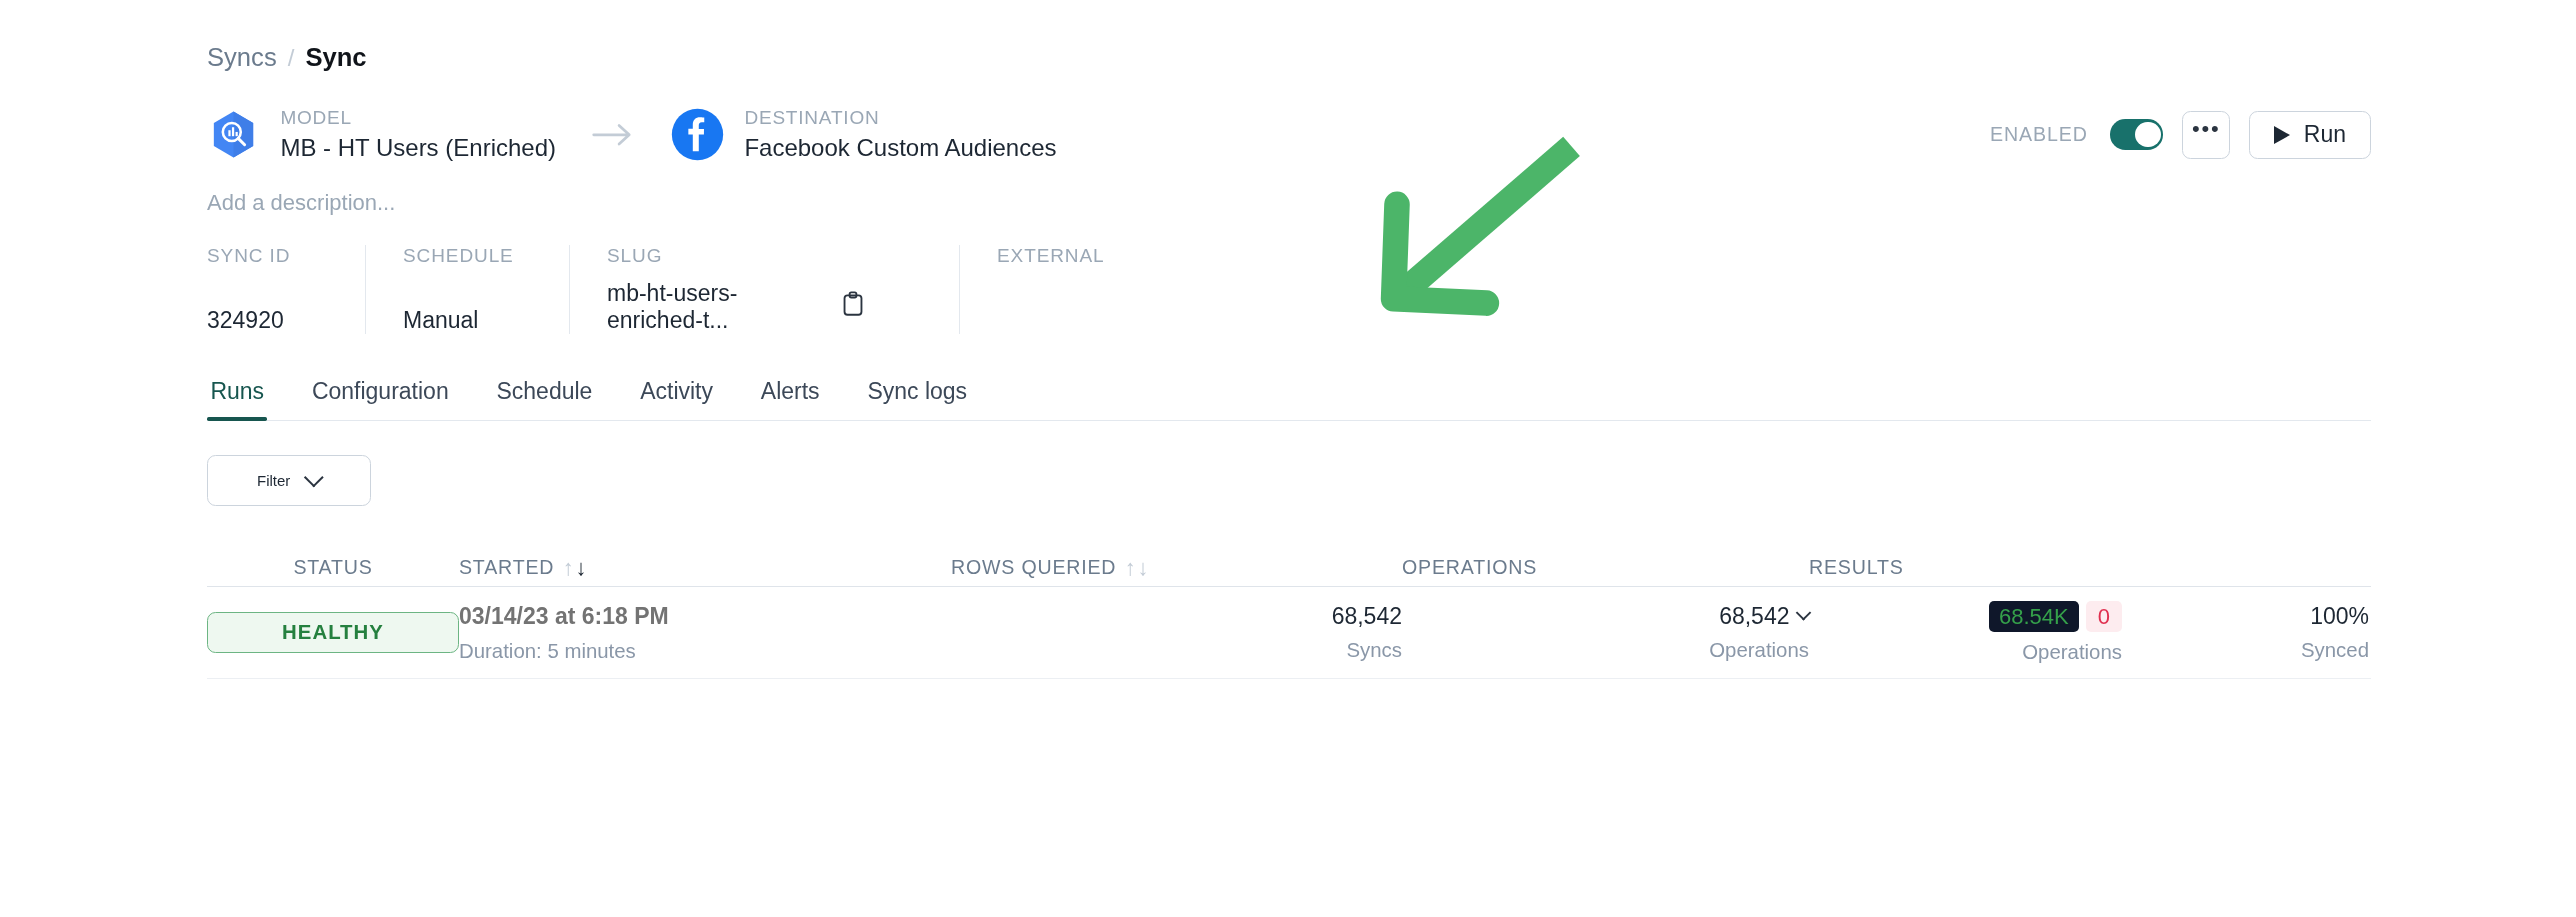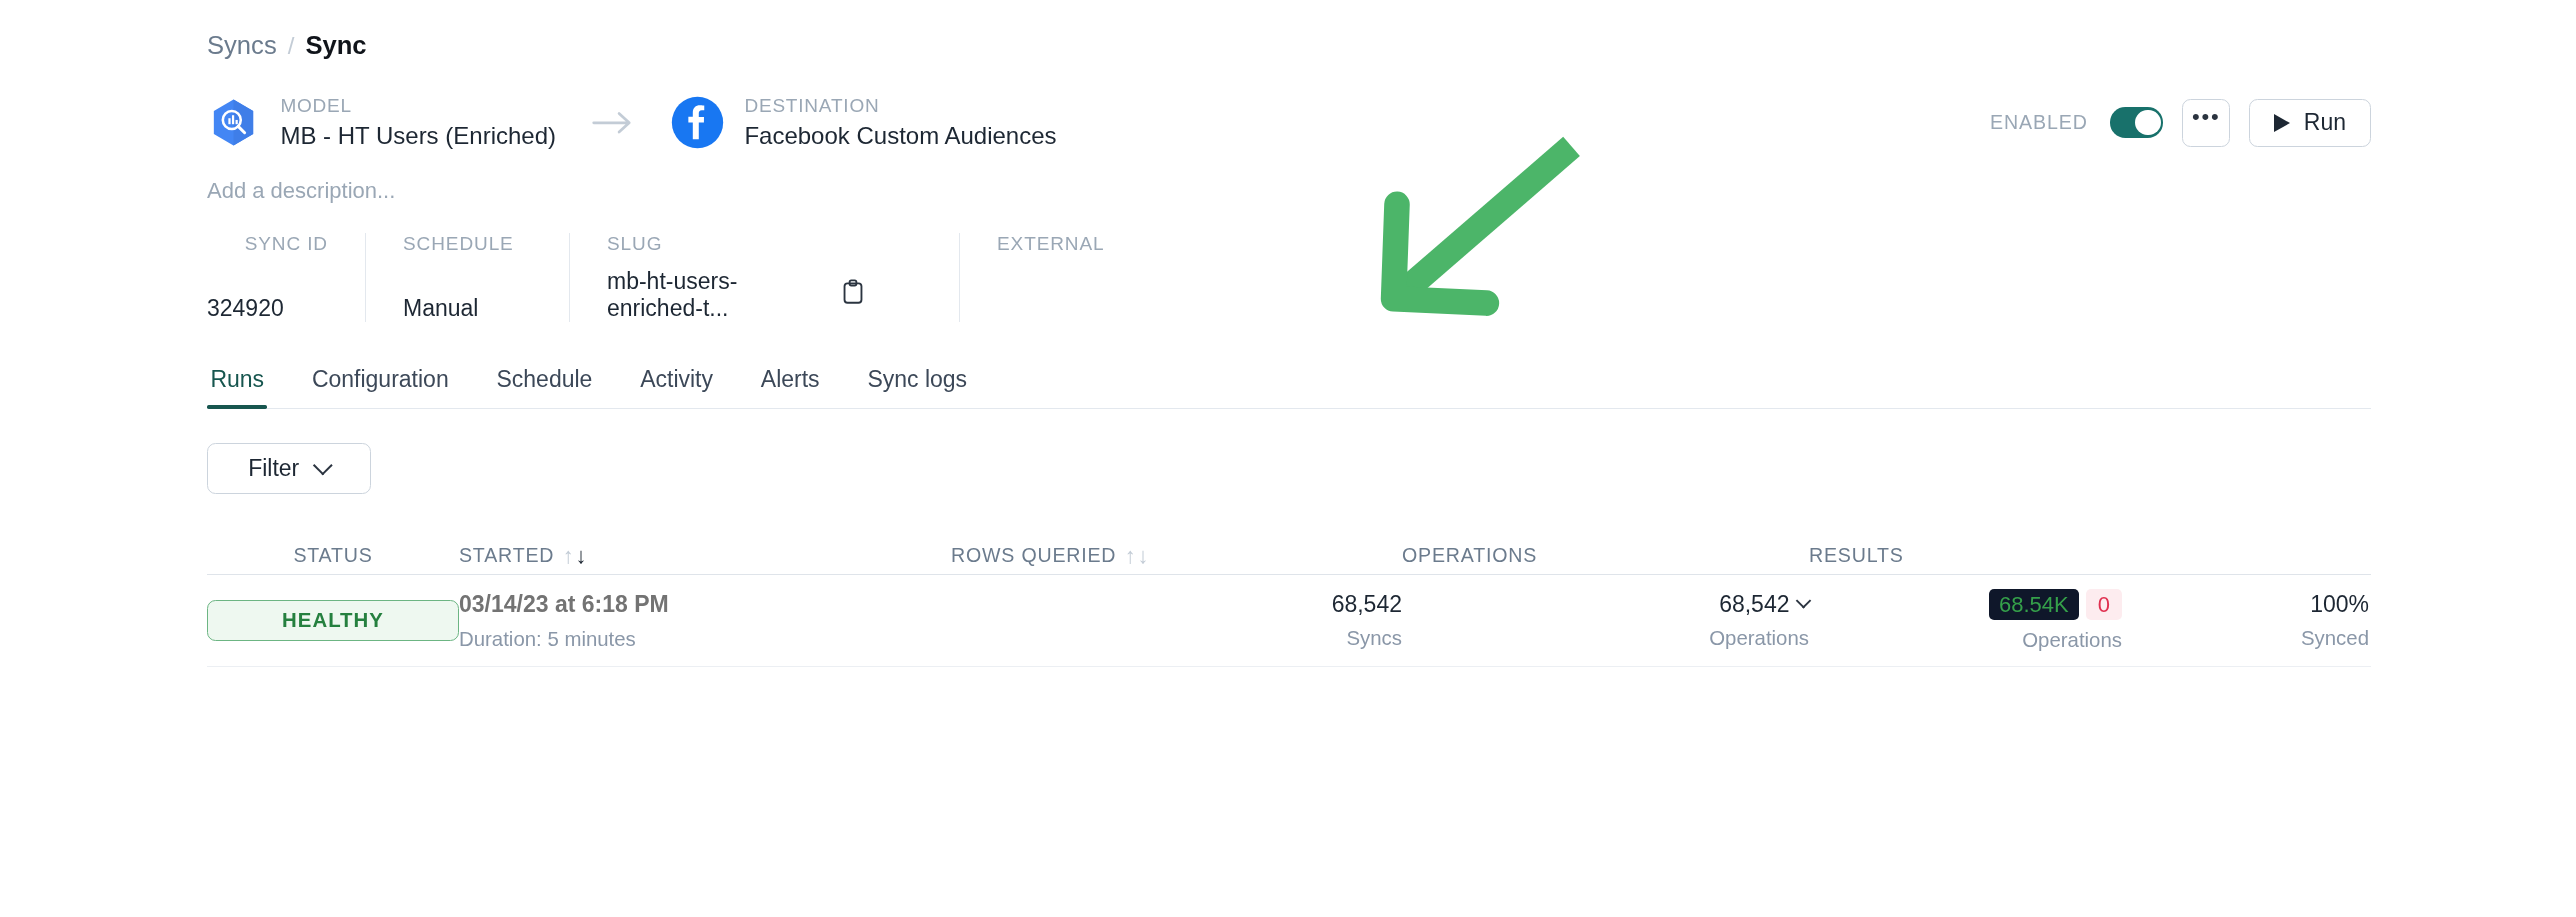--- a/index.html
+++ b/index.html
@@ -3,21 +3,21 @@
 <meta charset="utf-8">
 <style>
   * { box-sizing: border-box; margin: 0; padding: 0; }
   html, body {
     width: 2576px; height: 917px;
     background: #ffffff;
     font-family: "Liberation Sans", sans-serif;
     -webkit-font-smoothing: antialiased;
   }
   .page { position: relative; width: 2576px; height: 917px; overflow: hidden; }
-  .content { position: absolute; left: 207px; top: 0; width: 2164px; }
+  .content { position: absolute; left: 207px; top: 12px; width: 2164px; }
 
   
   .breadcrumb { display: flex; align-items: center; gap: 11px; padding-top: 31px; font-size: 25.6px; }
   .bc-link { color: #6b7b8d; text-decoration: none; }
   .bc-sep { color: #c3ccd6; font-size: 24px; }
   .bc-current { color: #10141a; font-weight: 700; }
 
   
   .hdr { display: flex; align-items: center; margin-top: 31px; height: 63px; }
   .endpoint { display: flex; align-items: center; gap: 20.4px; }
@@ -37,42 +37,42 @@
   .btn-run { padding: 0 24px; gap: 13.6px; font-size: 23px; font-weight: 400; min-width: 111px; }
   .play { width: 0; height: 0; border-left: 16px solid #1d2733; border-top: 9.4px solid transparent; border-bottom: 9.4px solid transparent; }
 
   
   .desc { margin-top: 24px; font-size: 22px; color: #9aa7b5; cursor: text; }
 
   
   .meta { display: flex; align-items: stretch; margin-top: 29px; height: 89px; }
   .meta-cell { display: flex; flex-direction: column; justify-content: space-between; padding-right: 37px; }
   .meta-cell + .meta-cell { border-left: 0.9px solid #e3e8ee; padding-left: 37px; }
-  .meta-cell.first { padding-left: 0; text-align: right; }
+  .meta-cell.first { padding-left: 0; }
   .meta-label { font-size: 19px; letter-spacing: 0.9px; color: #9aa7b5; text-transform: uppercase; }
   .meta-value { font-size: 23px; color: #1d2733; display: flex; align-items: center; gap: 19px; }
   .meta-ext { margin-left: 58px; }
   .pill-matched { display: inline-flex; align-items: center; height: 39px; padding: 0 17px; border-radius: 19.6px;
                   background: #e8edf3; color: #55627a; font-size: 21px; }
   .see-more { font-size: 22px; color: #1f5f7a; cursor: pointer; margin-left: 19px; }
   .w-sync { width: 158px; }
   .w-sched { width: 204px; }
   .w-slug { width: 332px; }
   .copy-icon { cursor: pointer; }
 
   
   .tabs { display: flex; gap: 41px; margin-top: 37px; border-bottom: 0.9px solid #e3e8ee; }
   .tab { font-size: 23px; color: #3c4858; padding: 6.8px 3.4px 15.3px; cursor: pointer; position: relative; }
   .tab.active { color: #17564f; }
   .tab.active::after { content: ""; position: absolute; left: 0; right: 0; bottom: -0.9px; height: 4.3px; background: #17564f; border-radius: 1.7px; }
 
   
   .filter-btn { margin-top: 34px; width: 164px; height: 51px; border: 0.9px solid #ccd4dd; border-radius: 8.5px;
                 background: #fff; display: inline-flex; align-items: center; justify-content: center; gap: 17px;
-                font-size: 23px; color: #1d2733; cursor: pointer; }
+                font-size: 15px; color: #1d2733; cursor: pointer; }
   .chev { display: inline-block; width: 13.6px; height: 13.6px; border-right: 2.6px solid #2b3440; border-bottom: 2.6px solid #2b3440;
           transform: rotate(45deg) translate(-2.6px,-2.6px); }
   .chev-sm { width: 11px; height: 11px; border-right-width: 2.1px; border-bottom-width: 2.1px; border-color: #2b3440; }
 
   
   .table { margin-top: 37px; width: 2164px; }
   .thead { display: flex; align-items: flex-end; height: 44px; border-bottom: 1.7px solid #dfe4ea; }
   .th { font-size: 19.6px; letter-spacing: 0.8px; color: #6b7b8d; text-transform: uppercase;
         display: flex; align-items: center; gap: 8.5px; padding-bottom: 6.8px; }
   .th.sortable { cursor: pointer; }

